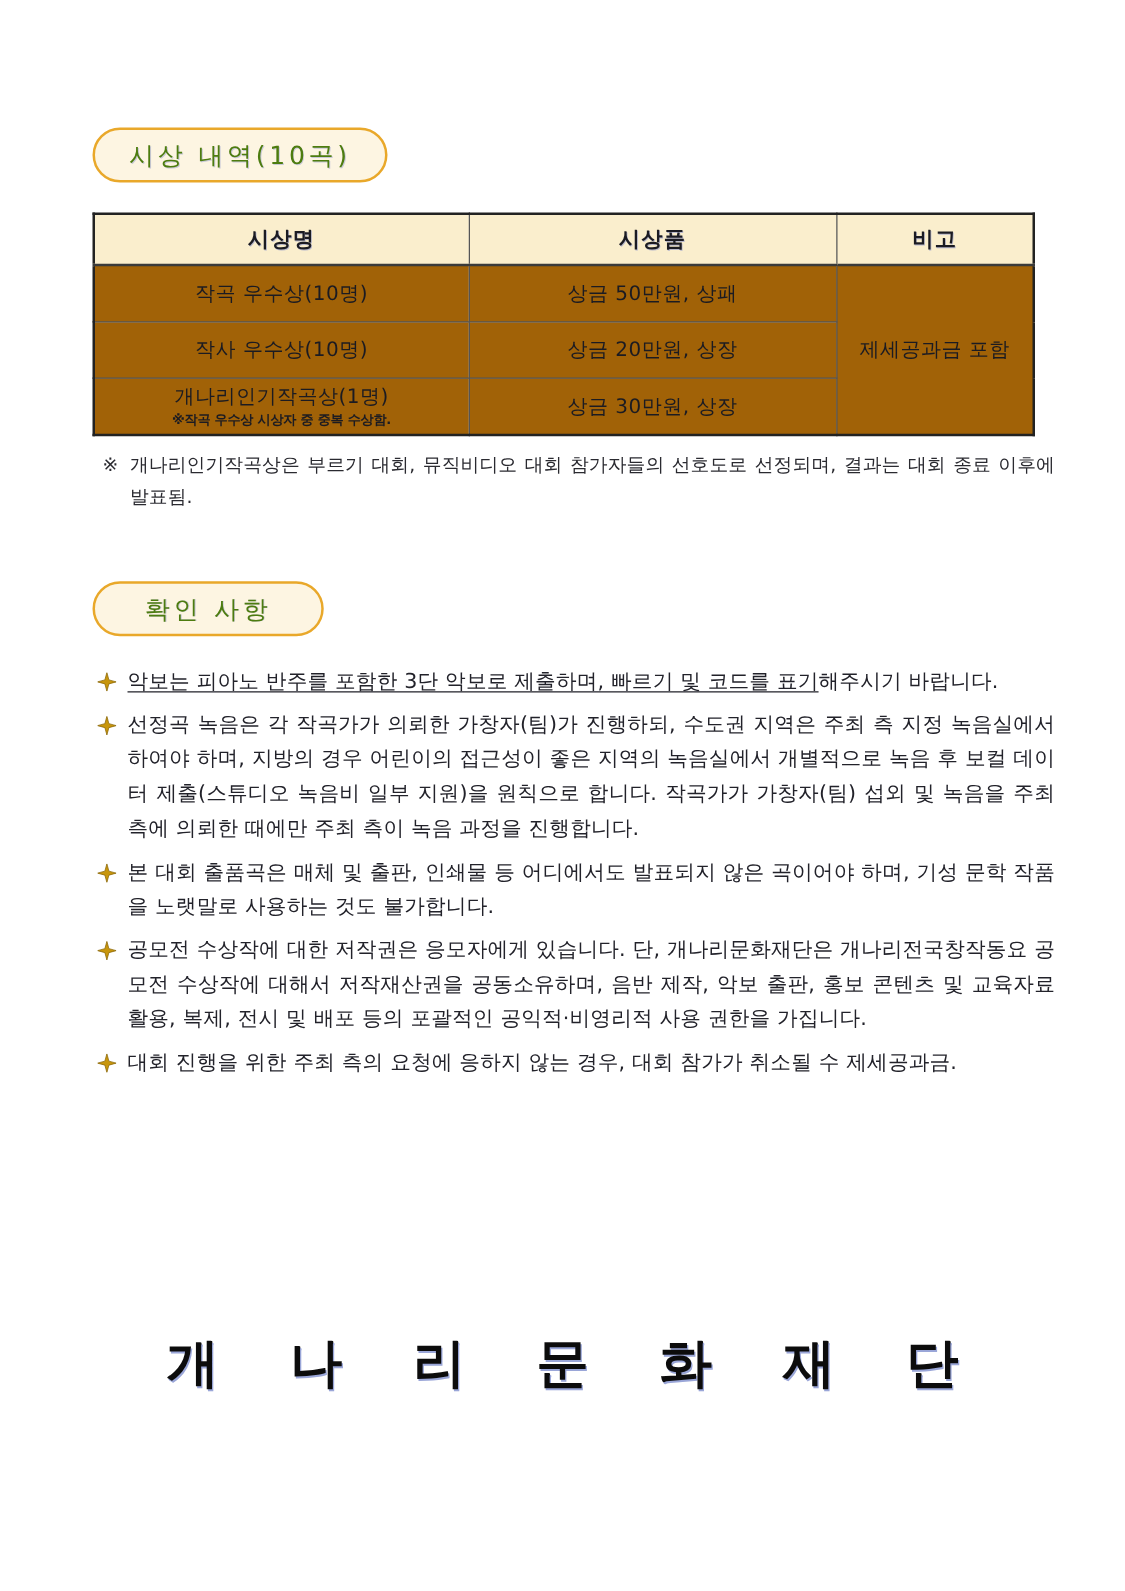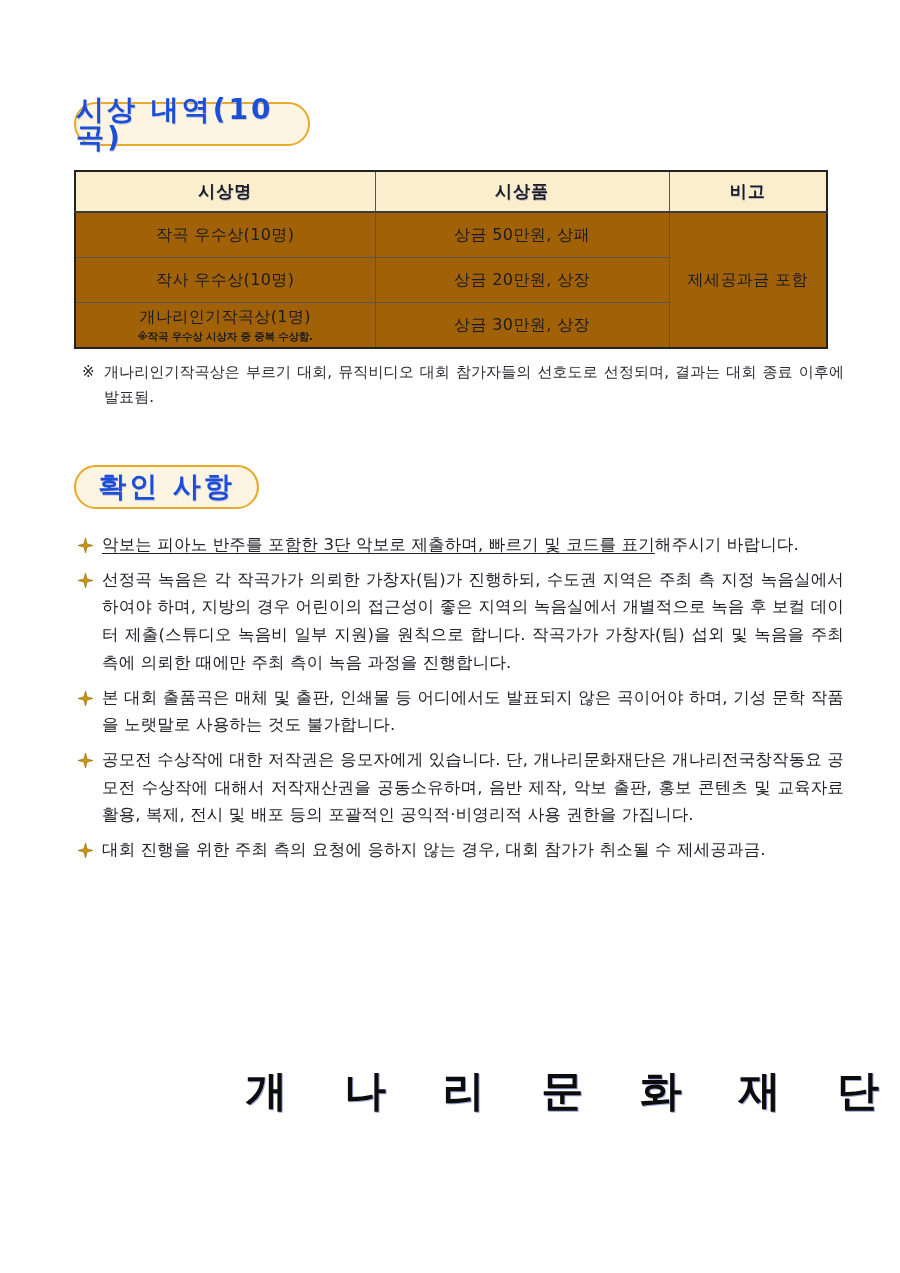--- a/index.html
+++ b/index.html
@@ -26,24 +26,24 @@
 
   
   .pill {
     display: inline-flex;
     align-items: center;
     justify-content: center;
     box-sizing: border-box;
     background: #fdf5e2;
     border: 2.5px solid #e9a82a;
     border-radius: 999px;
-    font-size: 28px;
-    font-weight: bold;
+    font-size: 20px;
+    font-weight: normal;
     letter-spacing: 3px;
-    color: #1d4ed8;
+    color: #4d7c0f;
     line-height: 1;
     text-shadow: 0.7px 0.7px 0 #c9c9d8;
   }
   #pill-awards {
     position: absolute;
     left: 74px;
     top: 102px;
     width: 236px;
     height: 44px;
   }
@@ -164,21 +164,21 @@
   }
   .bullet svg { display: block; }
   .u { text-decoration: underline; text-underline-offset: 3px; }
 
   
   .footer-name {
     position: absolute;
     left: 0;
     top: 1063px;
     width: 900px;
-    text-align: right;
+    text-align: center;
     font-size: 42px;
     font-weight: bold;
     letter-spacing: 21px;
     text-indent: 21px;
     color: #0c0c0c;
     text-shadow: 1px 1px 0 #9aa6d8;
   }
 </style>
 </head>
 <body>

